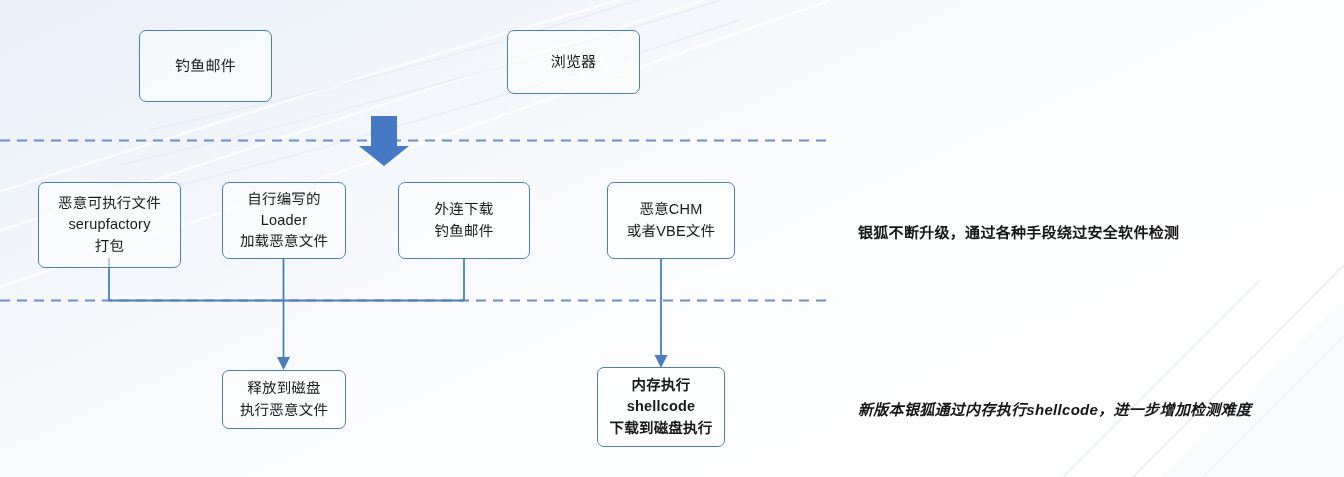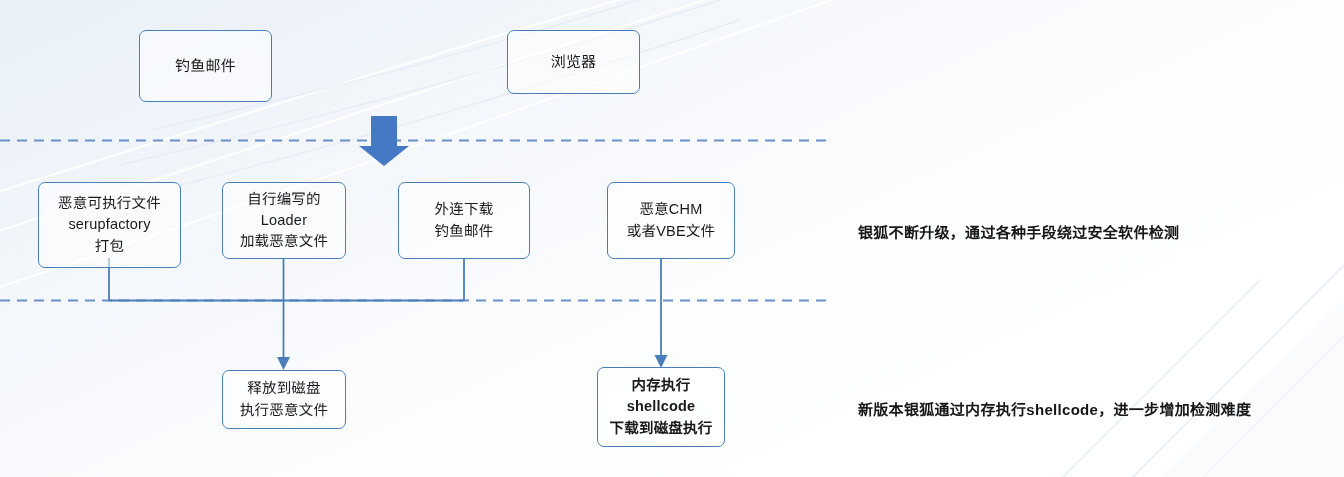--- a/index.html
+++ b/index.html
@@ -153,15 +153,15 @@
   <div class="node small" style="left:222px; top:370px; width:124px; height:59px;">释放到磁盘
 执行恶意文件</div>
 
   <div class="node small" style="left:597px; top:367px; width:128px; height:80px;font-weight:bold;">内存执行
 shellcode
 下载到磁盘执行</div>
 
 
   <div class="annotation" style="left:858px; top:221px;">银狐不断升级，通过各种手段绕过安全软件检测</div>
 
-  <div class="annotation" style="left:858px; top:398px;">新版本银狐通过内存执行shellcode，进一步增加检测难度</div>
+  <div class="annotation" style="left:858px; top:398px;font-style:italic;">新版本银狐通过内存执行shellcode，进一步增加检测难度</div>
 
 </div>
 
 </body></html>

